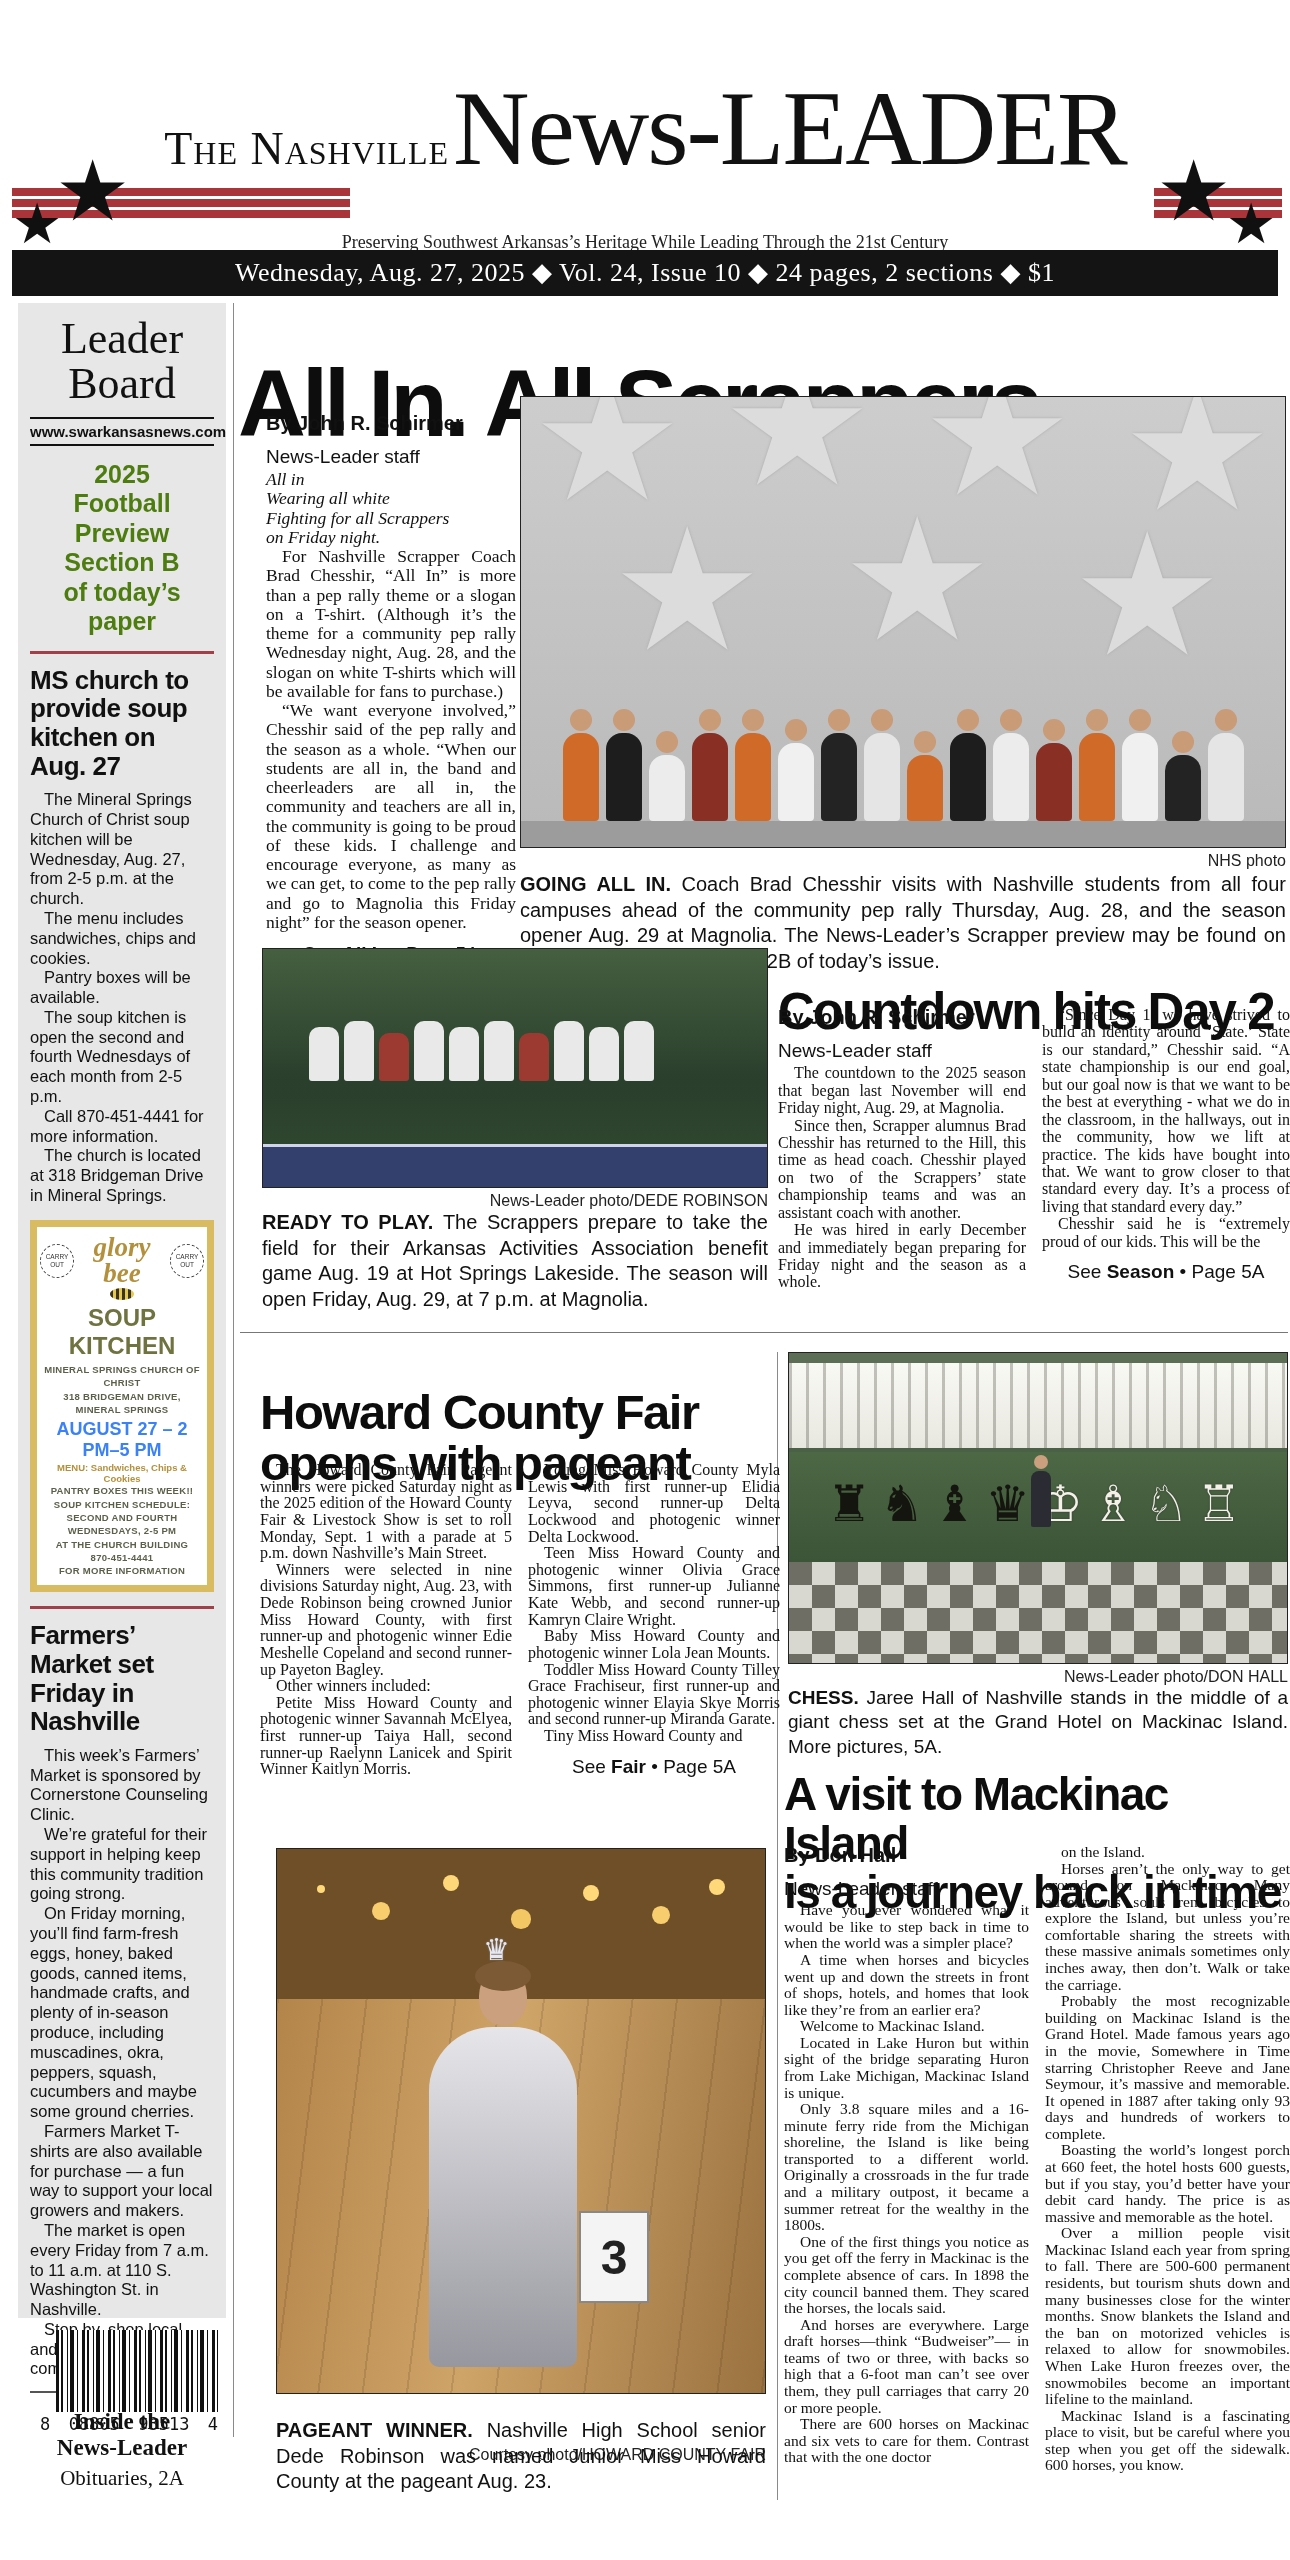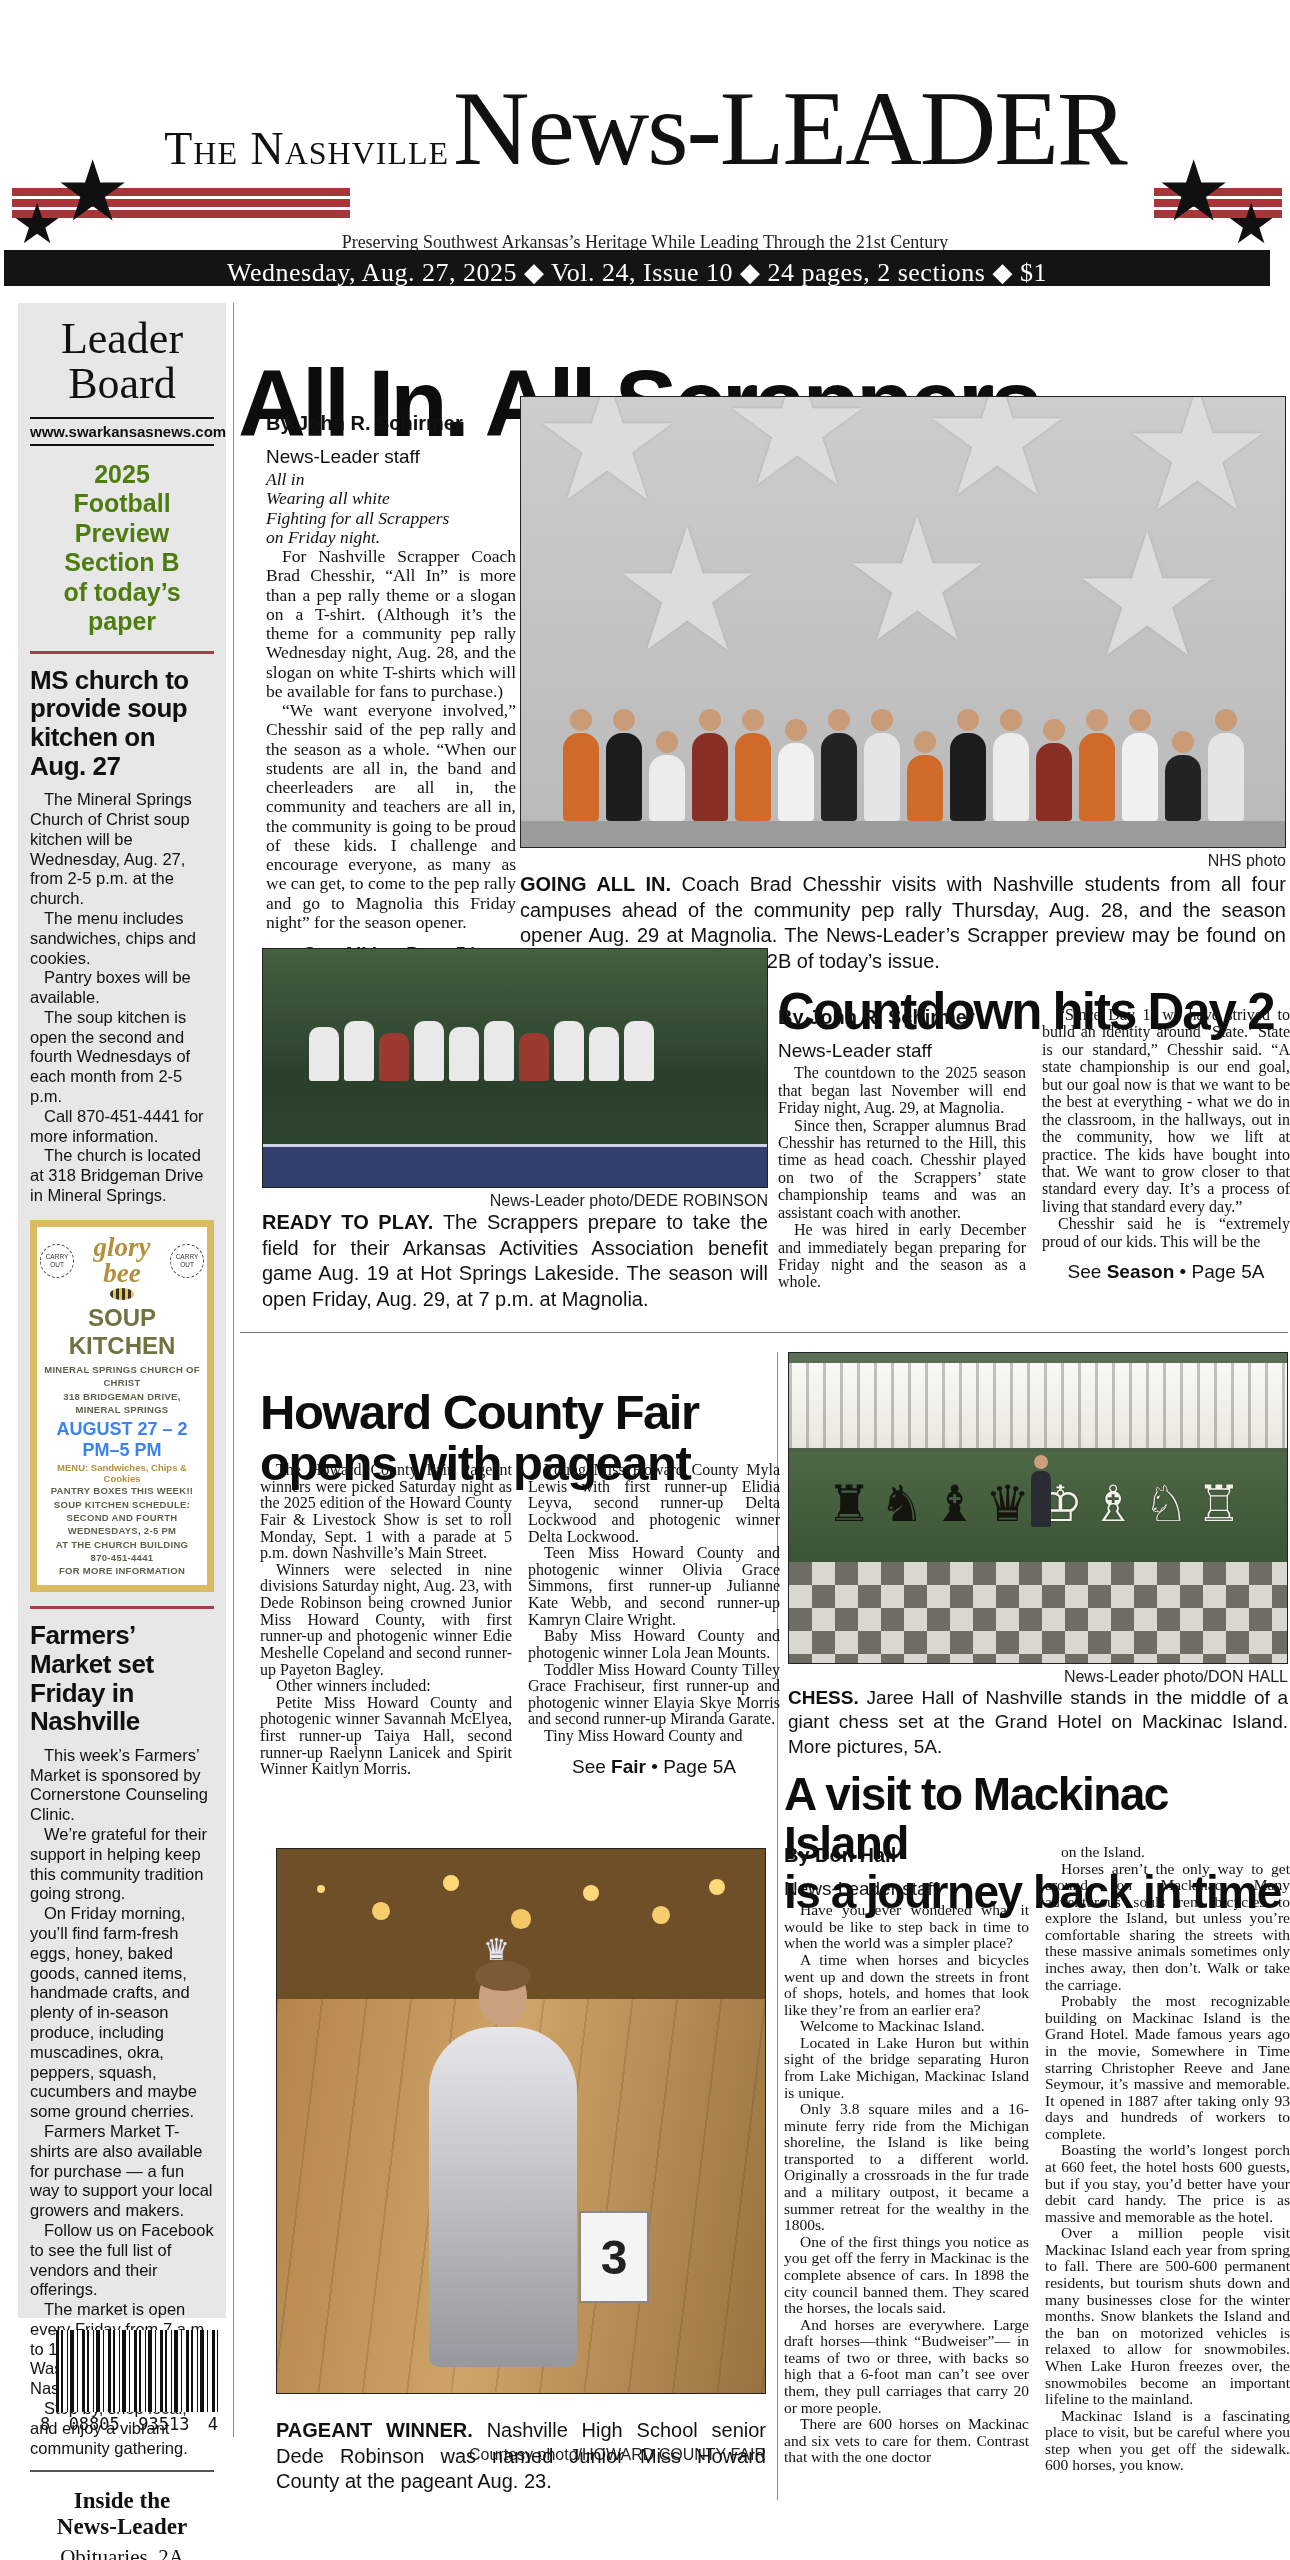--- a/index.html
+++ b/index.html
@@ -20,21 +20,21 @@
   .mast-star{position:absolute;line-height:1;color:#101010;}
   #star-bl{left:55px;top:92px;font-size:84px;}
   #star-sl{left:12px;top:138px;font-size:56px;}
   #star-br{left:1156px;top:92px;font-size:84px;}
   #star-sr{left:1226px;top:138px;font-size:56px;}
   .title-row{position:absolute;left:0;top:0;width:100%;text-align:center;white-space:nowrap;line-height:142px;height:142px;}
   .kicker{font-size:46px;font-variant:small-caps;letter-spacing:1px;}
   .mast-title{font-size:106px;letter-spacing:-2px;}
   .tagline{position:absolute;left:0;top:174px;width:100%;text-align:center;font-size:18px;color:#222;}
 
-  .datebar{position:absolute;left:4px;top:250px;width:1266px;height:36px;background:#141414;color:#fff;
+  .datebar{position:absolute;left:12px;top:250px;width:1266px;height:46px;background:#141414;color:#fff;
            text-align:center;font-size:26px;line-height:46px;letter-spacing:0.5px;}
 
   
   .sidebar{position:absolute;left:18px;top:303px;width:208px;height:2015px;background:#e7e7e7;
            padding:10px 12px;box-sizing:border-box;font-family:"Liberation Sans",sans-serif;}
   .sb-title{font-family:"Liberation Serif",serif;font-size:44px;text-align:center;line-height:1.02;margin:4px 0 10px;font-weight:400;}
   .sb-site{border-top:2px solid #111;border-bottom:2px solid #111;text-align:center;font-weight:bold;
            font-size:15px;padding:4px 0;}
   .sb-promo{color:#4d7c0f;font-weight:bold;font-size:25px;text-align:center;line-height:1.18;margin:14px 0;white-space:pre-line;}
   hr.red{border:none;border-top:3px solid var(--rule-red);margin:10px 0 12px;}
@@ -217,21 +217,20 @@
       <div class="ad-line">870-451-4441</div>
       <div class="ad-line">FOR MORE INFORMATION</div>
     </div>
     <hr class="red">
     <h3 class="sb-head">Farmers’ Market set Friday in Nashville</h3>
     <div class="sb-body">
         <p>This week’s Farmers’ Market is sponsored by Cornerstone Counseling Clinic.</p>
         <p>We’re grateful for their support in helping keep this community tradition going strong.</p>
         <p>On Friday morning, you’ll find farm-fresh eggs, honey, baked goods, canned items, handmade crafts, and plenty of in-season produce, including muscadines, okra, peppers, squash, cucumbers and maybe some ground cherries.</p>
         <p>Farmers Market T-shirts are also available for purchase — a fun way to support your local growers and makers.</p>
-        <p>Follow us on Facebook to see the full list of vendors and their offerings.</p>
         <p>The market is open every Friday from 7 a.m. to 11 a.m. at 110 S. Washington St. in Nashville.</p>
         <p>Stop by, shop local, and enjoy a vibrant community gathering.</p>
       </div>
     <hr class="gray">
     <div class="sb-inside">
       <h4>Inside the
 News-Leader</h4>
       <div>
           <p>Obituaries, 2A</p>
         </div>

